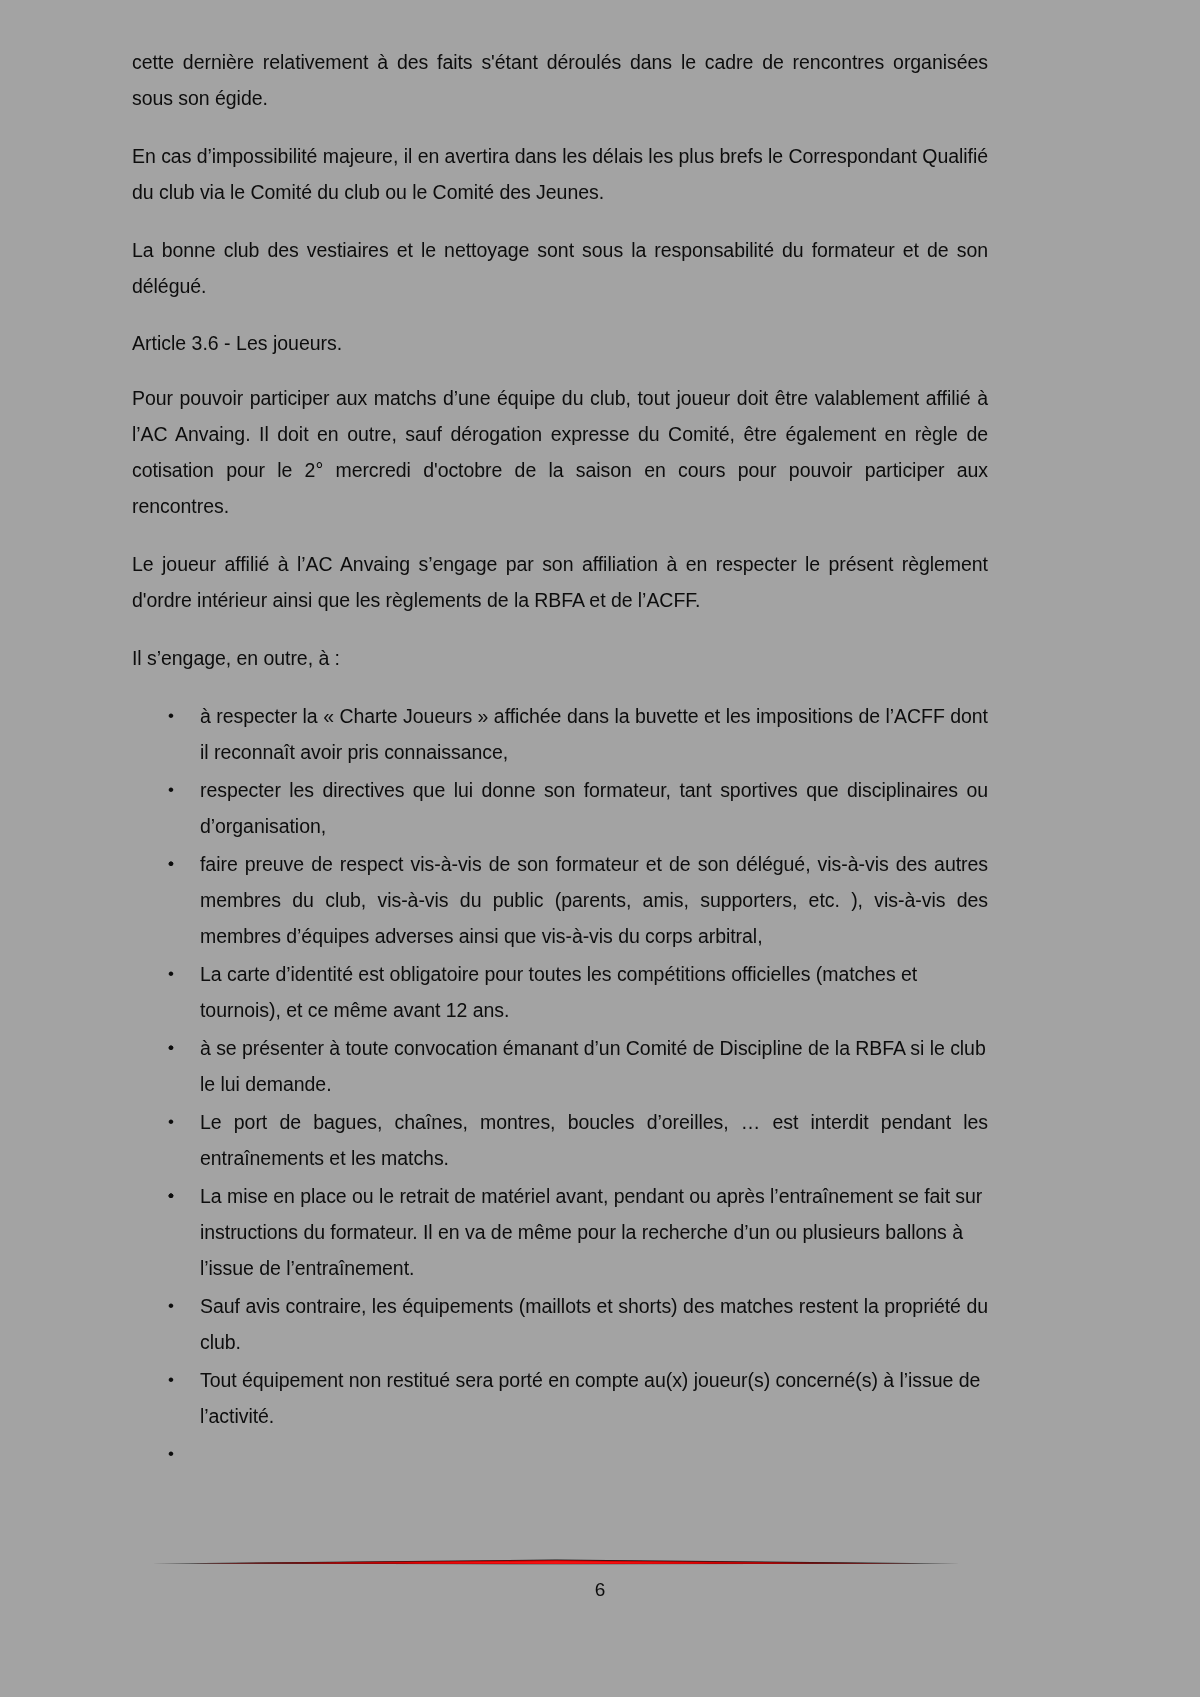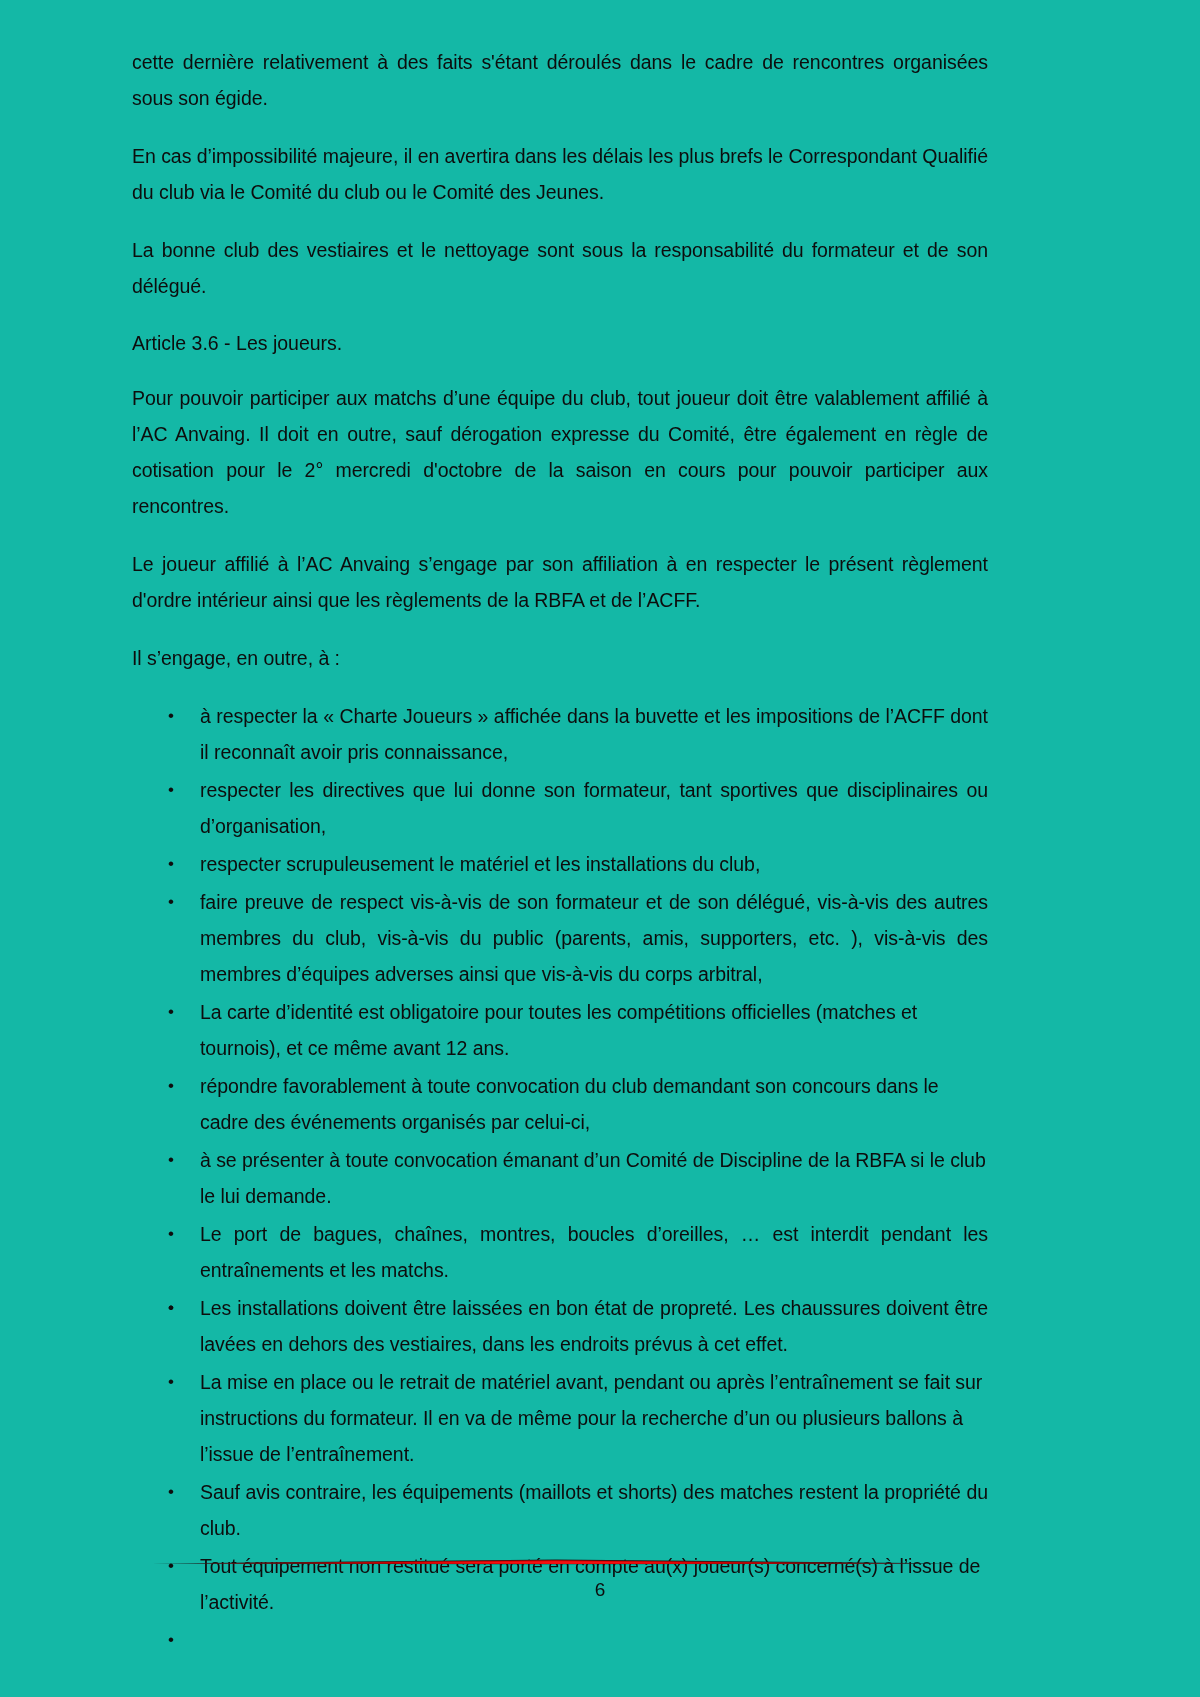--- a/index.html
+++ b/index.html
@@ -8,21 +8,21 @@
     background: #ffffff;
   }
   body {
     font-family: "Liberation Sans", sans-serif;
     color: #0d0d0d;
   }
   .page {
     position: relative;
     width: 1200px;
     height: 1697px;
-    background: #14b8a6;
+    background: #a3a3a3;
     overflow: hidden;
     box-sizing: border-box;
   }
   .content {
     position: absolute;
     left: 132px;
     top: 44px;
     width: 856px;
   }
   p.body-par {
@@ -116,48 +116,45 @@
       <li>
         <span class="bullet-marker">•</span>
         <span>à respecter la « Charte Joueurs » affichée dans la buvette et les impositions de l’ACFF dont il reconnaît avoir pris connaissance,</span>
       </li>
       <li>
         <span class="bullet-marker">•</span>
         <span>respecter les directives que lui donne son formateur, tant sportives que disciplinaires ou d’organisation,</span>
       </li>
       <li class="no-justify">
         <span class="bullet-marker">•</span>
-        <span>respecter scrupuleusement le matériel et les installations du club,</span>
       </li>
       <li>
         <span class="bullet-marker">•</span>
         <span>faire preuve de respect vis-à-vis de son formateur et de son délégué, vis-à-vis des autres membres du club, vis-à-vis du public (parents, amis, supporters, etc. ), vis-à-vis des membres d’équipes adverses ainsi que vis-à-vis du corps arbitral,</span>
       </li>
       <li class="no-justify">
         <span class="bullet-marker">•</span>
         <span>La carte d’identité est obligatoire pour toutes les compétitions officielles (matches et tournois), et ce même avant 12 ans.</span>
       </li>
       <li class="no-justify">
         <span class="bullet-marker">•</span>
-        <span>répondre favorablement à toute convocation du club demandant son concours dans le cadre des événements organisés par celui-ci,</span>
       </li>
       <li class="no-justify">
         <span class="bullet-marker">•</span>
         <span>à se présenter à toute convocation émanant d’un Comité de Discipline de la RBFA si le club le lui demande.</span>
       </li>
       <li>
         <span class="bullet-marker">•</span>
         <span>Le port de bagues, chaînes, montres, boucles d’oreilles, … est interdit pendant les entraînements et les matchs.</span>
       </li>
       <li class="no-justify">
         <span class="bullet-marker">•</span>
       </li>
       <li>
         <span class="bullet-marker">•</span>
-        <span>Les installations doivent être laissées en bon état de propreté. Les chaussures doivent être lavées en dehors des vestiaires, dans les endroits prévus à cet effet.</span>
       </li>
       <li class="no-justify">
         <span class="bullet-marker">•</span>
         <span>La mise en place ou le retrait de matériel avant, pendant ou après l’entraînement se fait sur instructions du formateur. Il en va de même pour la recherche d’un ou plusieurs ballons à l’issue de l’entraînement.</span>
       </li>
       <li>
         <span class="bullet-marker">•</span>
         <span>Sauf avis contraire, les équipements (maillots et shorts) des matches restent la propriété du club.</span>
       </li>
       <li class="no-justify">

